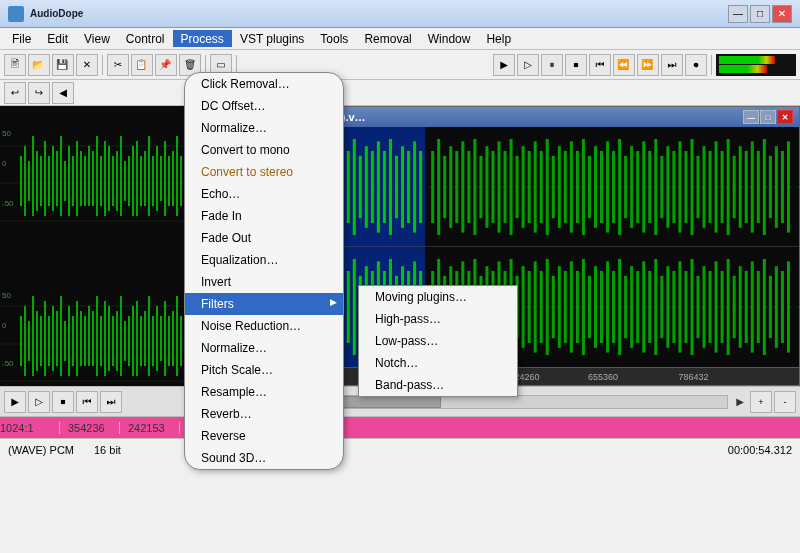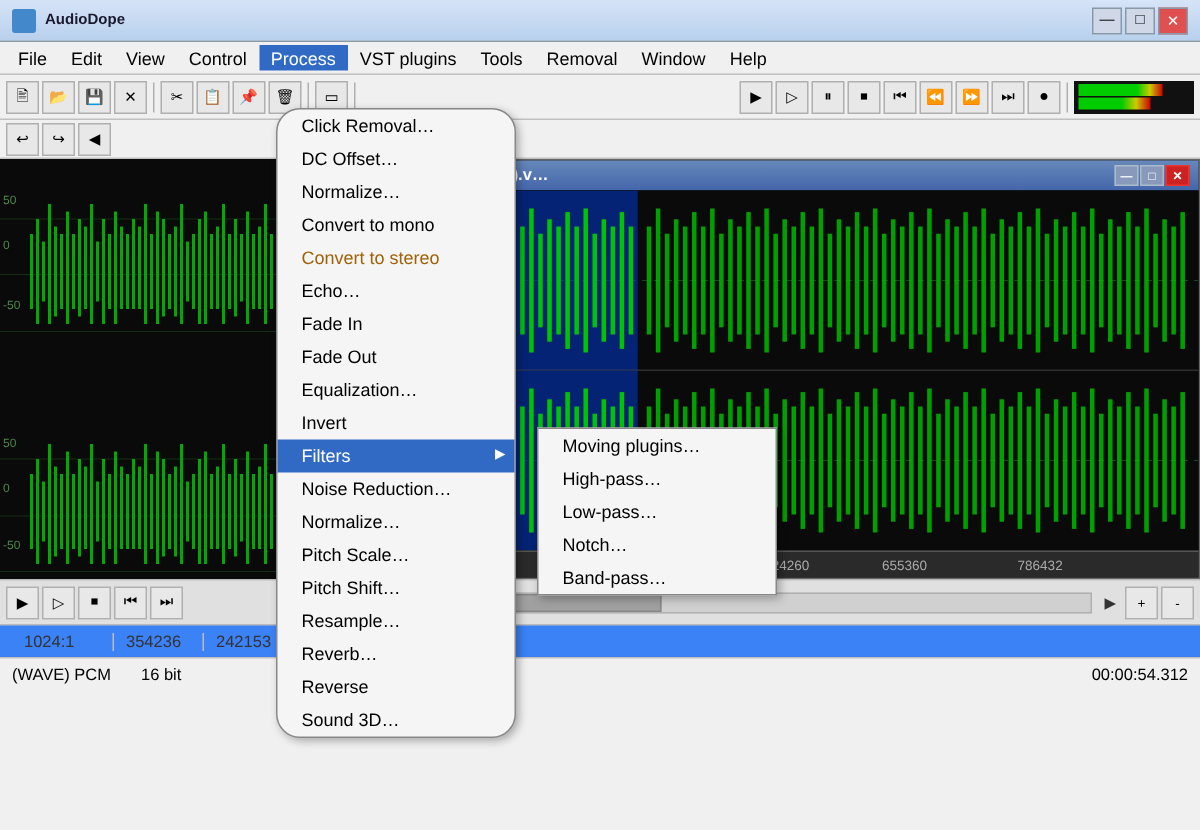--- a/index.html
+++ b/index.html
@@ -626,21 +626,21 @@
       <div style="flex:1;height:14px;background:#d0d0d0;border:1px solid #b0b0b0;position:relative;margin:0 2px;">
         <div style="position:absolute;left:10%;width:30%;height:100%;background:#a0a0a0;border:1px solid #888;"></div>
       </div>
       <div style="font-size:10px;padding:0 4px;color:#333;">▶</div>
       <div class="toolbar-btn" style="font-size:9px;">+</div>
       <div class="toolbar-btn" style="font-size:9px;">-</div>
     </div>
   </div>
 </div>
 
-<div style="height:22px;background:#3b82f6;border-top:1px solid #bbb;display:flex;align-items:center;font-size:11px;color:#333;padding:0 16px;gap:0;">
+<div style="height:22px;background:#ec4899;border-top:1px solid #bbb;display:flex;align-items:center;font-size:11px;color:#333;padding:0 0;gap:0;">
   <span style="min-width:60px;border-right:1px solid #bbb;padding-right:8px;">1024:1</span>
   <span style="min-width:60px;border-right:1px solid #bbb;padding:0 8px;">354236</span>
   <span style="min-width:60px;border-right:1px solid #bbb;padding:0 8px;">242153</span>
   <span style="min-width:60px;padding:0 8px;">596389</span>
 </div>
 
 <div class="status-bar">
   <span>(WAVE) PCM</span>
   <span>16 bit</span>
   <span style="flex:1;"></span>
@@ -657,21 +657,20 @@
     <div class="dropdown-item disabled">Convert to stereo</div>
     <div class="dropdown-item">Echo…</div>
     <div class="dropdown-item">Fade In</div>
     <div class="dropdown-item">Fade Out</div>
     <div class="dropdown-item">Equalization…</div>
     <div class="dropdown-item">Invert</div>
     <div class="dropdown-item highlighted has-arrow">Filters</div>
     <div class="dropdown-item">Noise Reduction…</div>
     <div class="dropdown-item">Normalize…</div>
     <div class="dropdown-item">Pitch Scale…</div>
-    <div class="dropdown-item">Pitch Shift…</div>
     <div class="dropdown-item">Resample…</div>
     <div class="dropdown-item">Reverb…</div>
     <div class="dropdown-item">Reverse</div>
     <div class="dropdown-item">Sound 3D…</div>
   </div>
 
   <div class="submenu" style="top:285px;left:358px;">
     <div class="dropdown-item">Moving plugins…</div>
     <div class="dropdown-item">High-pass…</div>
     <div class="dropdown-item">Low-pass…</div>

